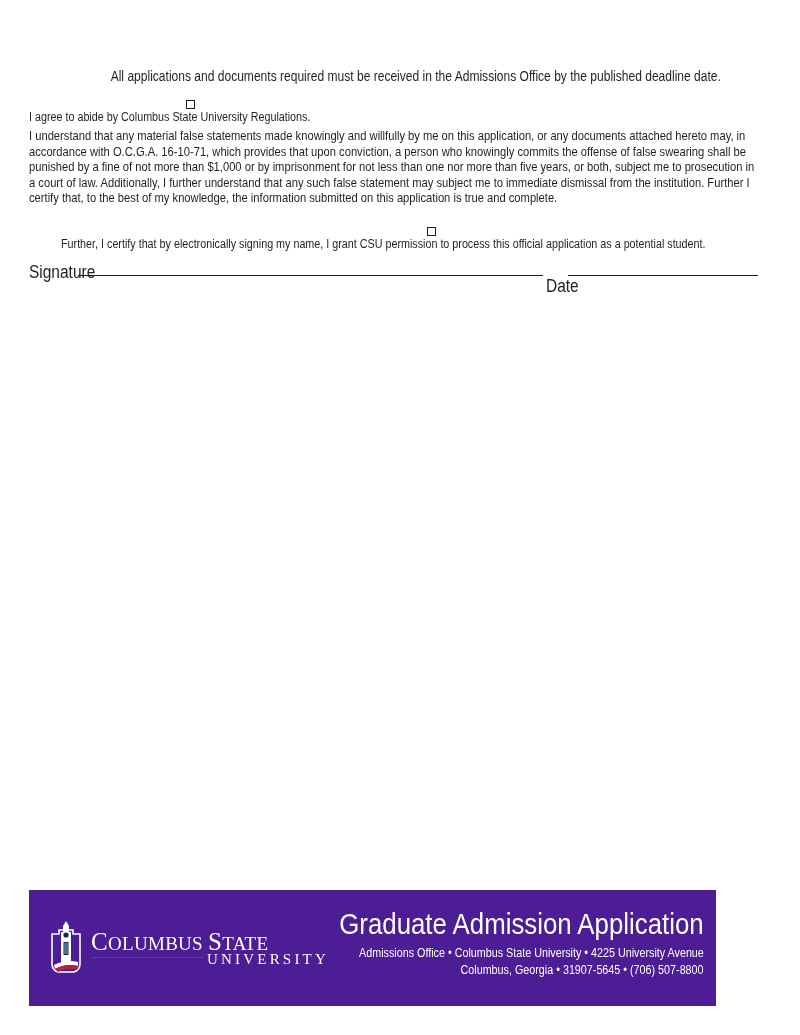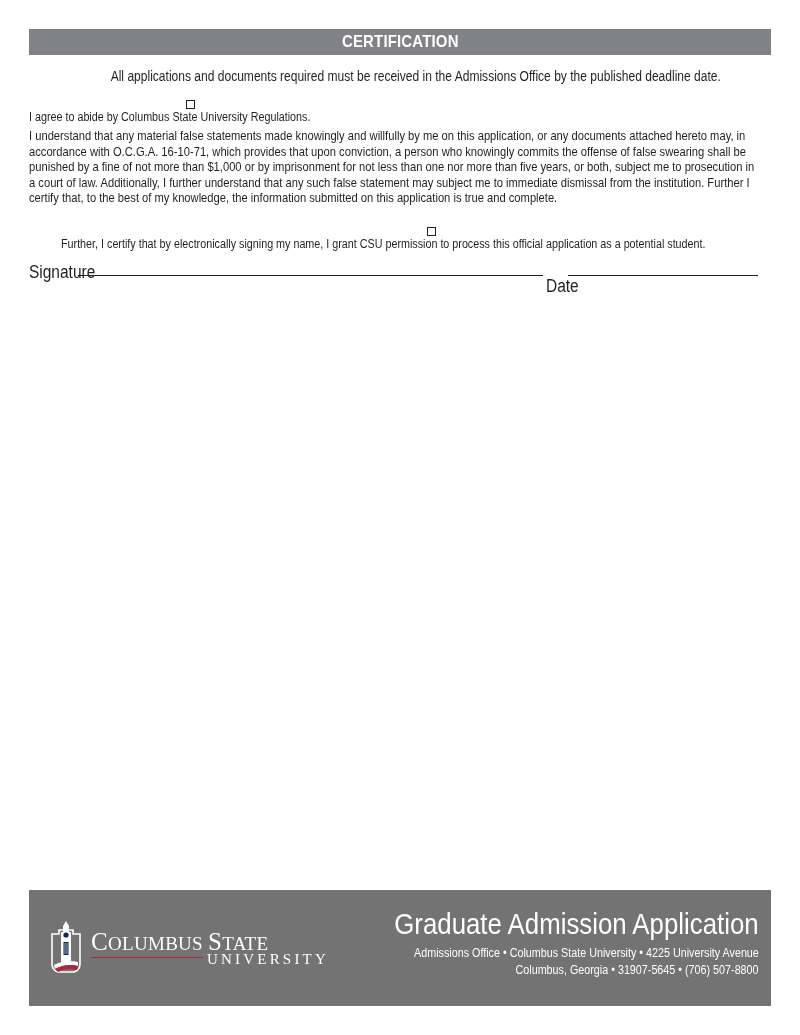--- a/index.html
+++ b/index.html
@@ -27,44 +27,41 @@
     .para { position: absolute; left: 29px; top: 128px; width: 860px; font-size: 13px; line-height: 15.6px;
             transform: scaleX(0.86); transform-origin: left top; }
     .para div { white-space: nowrap; }
 
     .sig-row { position: absolute; left: 29px; top: 262px; font-size: 18px; line-height: 16px; display: flex; align-items: flex-end; }
     .sig-label, .date-label { display: inline-block; transform: scaleX(0.86); transform-origin: left bottom; }
     .sig-line { position: absolute; left: 49px; top: 13px; width: 465px; border-bottom: 1px solid #231f20; }
     .date-label-wrap { position: absolute; left: 517px; top: 16px; }
     .date-line { position: absolute; left: 539px; top: 13px; width: 190px; border-bottom: 1px solid #231f20; }
 
-    .footer { position: absolute; left: 29px; top: 890px; width: 742px; height: 116px; background: #737373; color: #ffffff; }
+    .footer { position: absolute; left: 29px; top: 890px; width: 687px; height: 116px; background: #4c1d95; color: #ffffff; }
     .logo { position: absolute; left: 20px; top: 30px; width: 260px; height: 56px; }
     .crest { position: absolute; left: 0; top: 0; width: 34px; height: 56px; }
     .wordmark-top { position: absolute; left: 42px; top: 9px; font-family: "Liberation Serif", serif; font-size: 25px; letter-spacing: 0.3px; white-space: nowrap; line-height: 26px; }
     .wordmark-top .cap { font-size: 25px; }
     .wordmark-top .sm { font-size: 19px; }
     .wordmark-rule { position: absolute; left: 42px; top: 37px; width: 112px; height: 1px; background: #b0253a; }
     .wordmark-bottom { position: absolute; left: 158px; top: 31px; font-family: "Liberation Serif", serif; font-size: 15px; letter-spacing: 3.2px; white-space: nowrap; }
 
     .app-title { position: absolute; right: 12px; top: 17px; font-size: 30px; line-height: 34px; white-space: nowrap;
                  transform: scaleX(0.86); transform-origin: right top; }
     .addr1, .addr2 { position: absolute; right: 12px; font-size: 12.5px; line-height: 16px; white-space: nowrap;
                      transform: scaleX(0.86); transform-origin: right top; }
     .addr1 { top: 55px; }
     .addr2 { top: 72px; }
   </style>
 </head>
 <body>
 
 <div class="page">
 
-  <div class="section-bar">
-    <span>CERTIFICATION</span>
-  </div>
 
   <div class="deadline">
     <span>All applications and documents required must be received in the Admissions Office by the published deadline date.</span>
   </div>
 
   <div class="check-row row1">
     <span class="checkbox"></span>
     <span class="cond" style="display:inline-block;transform:scaleX(0.86);">I agree to abide by Columbus State University Regulations.</span>
   </div>
 

